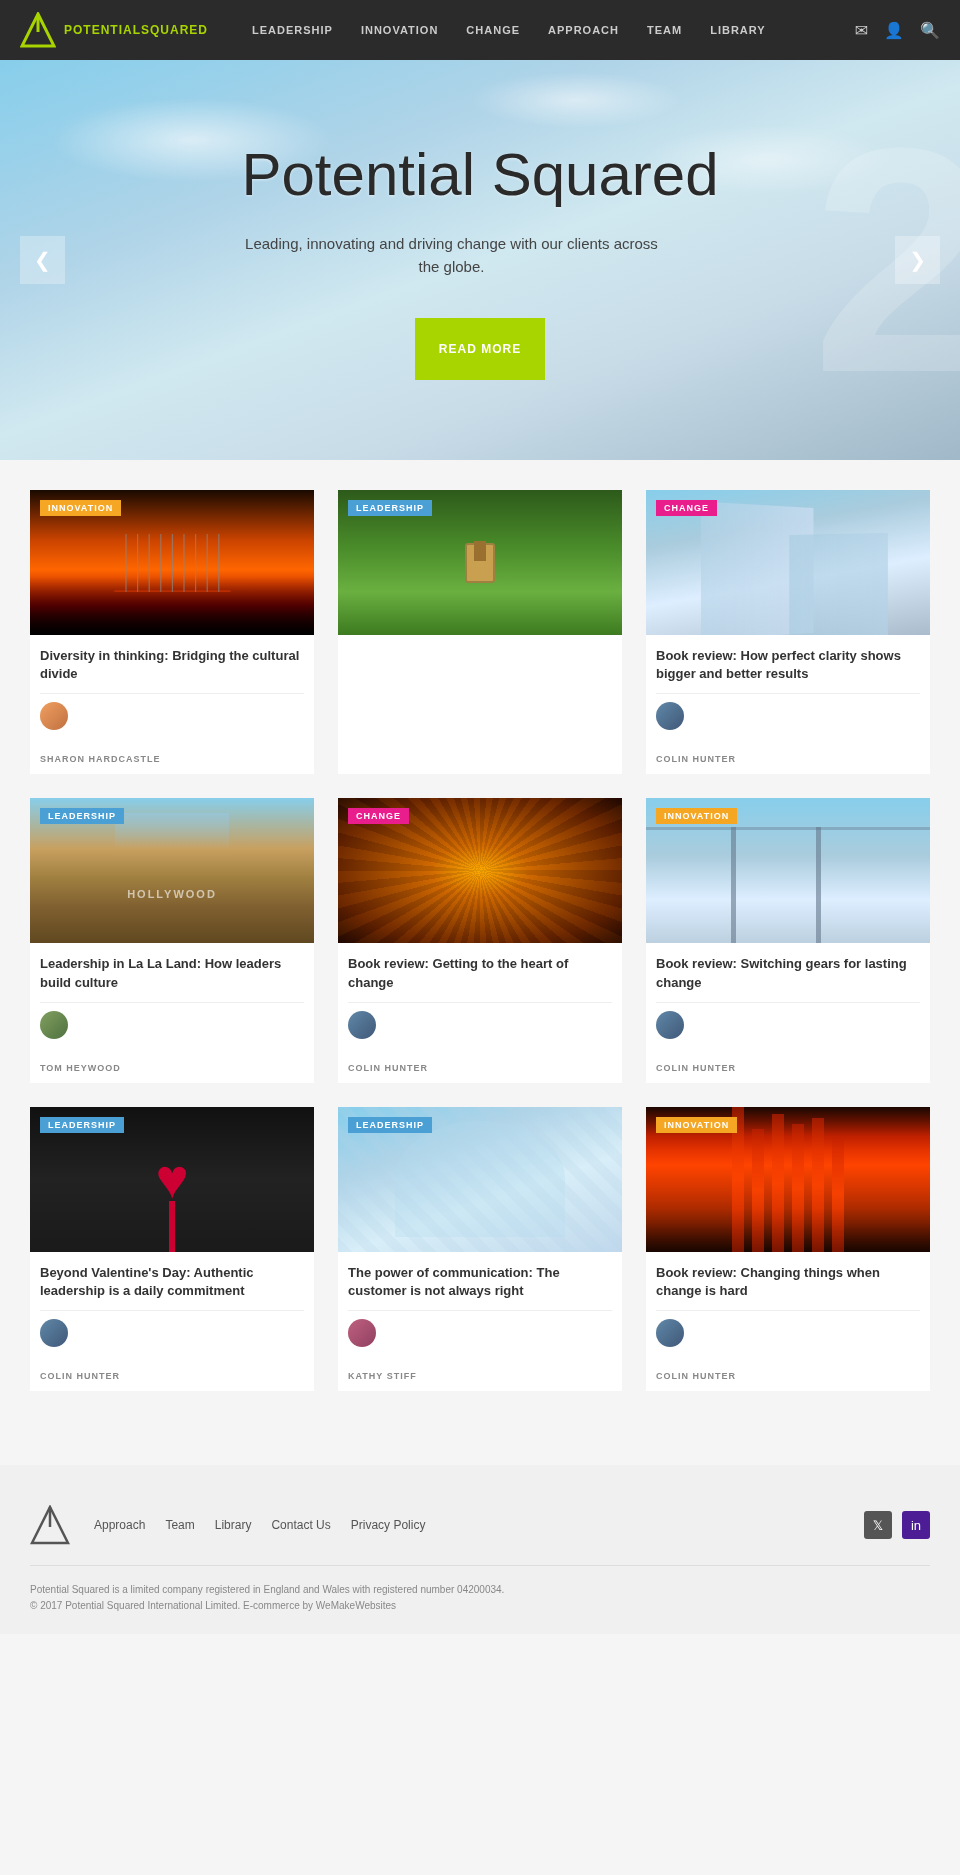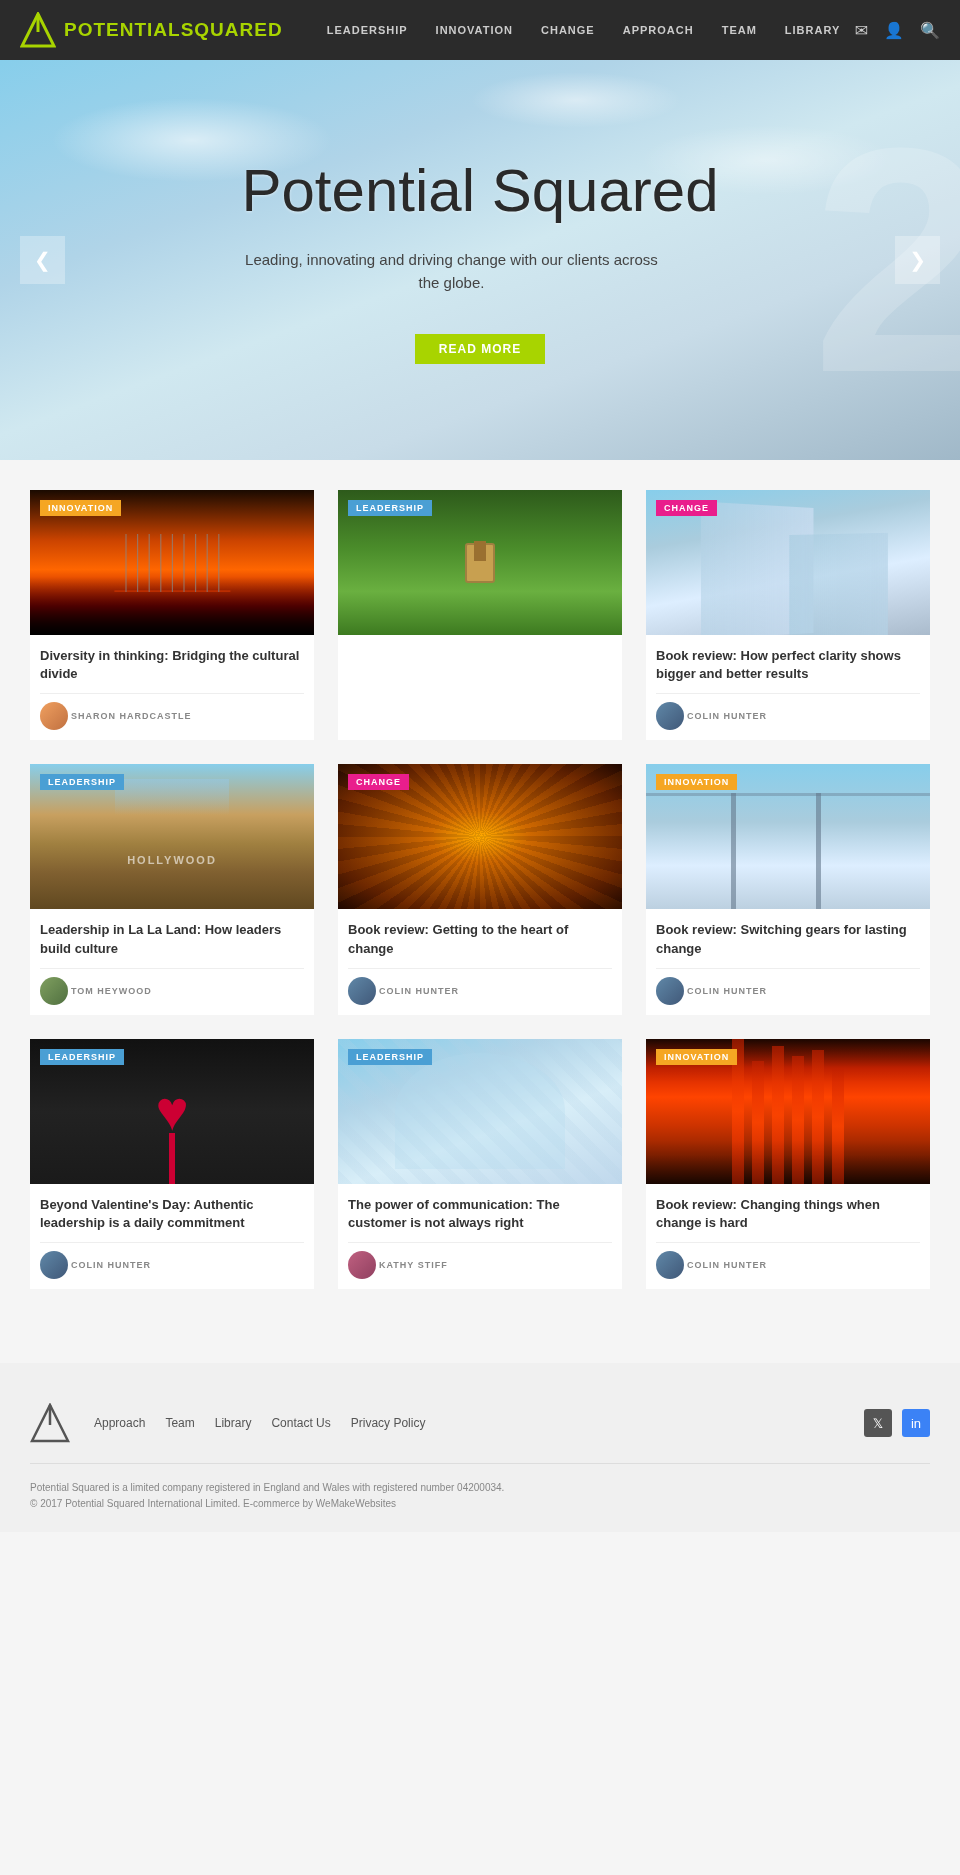--- a/index.html
+++ b/index.html
@@ -20,21 +20,21 @@
       align-items: center;
       margin-right: 30px;
     }
     .nav-logo-icon {
       width: 36px;
       height: 36px;
       margin-right: 8px;
     }
     .nav-logo-text {
       color: #fff;
-      font-size: 19px;
+      font-size: 12px;
       font-weight: bold;
       letter-spacing: 1px;
     }
     .nav-logo-text span { color: #a8d400; }
     .nav-links {
       display: flex;
       flex: 1;
       gap: 0;
     }
     .nav-link {
@@ -105,21 +105,21 @@
       font-size: 15px;
       color: #444;
       margin-bottom: 40px;
       max-width: 420px;
       line-height: 1.5;
     }
     .hero-btn {
       background: #a8d400;
       color: #fff;
       border: none;
-      padding: 8px 24px;
+      padding: 24px 24px;
       font-size: 12px;
       font-weight: bold;
       letter-spacing: 1px;
       text-transform: uppercase;
       cursor: pointer;
     }
     .hero-arrow {
       position: absolute;
       top: 50%;
       transform: translateY(-50%);
@@ -179,24 +179,25 @@
     }
     .card-title {
       font-size: 13px;
       font-weight: bold;
       color: #333;
       line-height: 1.4;
       margin-bottom: 10px;
     }
     .card-author {
       display: flex;
-      align-items: center;
-      gap: 3px;
+      align-items: flex-start;
+      gap: 24px;
       padding-top: 8px;
       border-top: 1px solid #eee;
+      flex-direction: column;
     }
     .author-avatar {
       width: 28px;
       height: 28px;
       border-radius: 50%;
       overflow: hidden;
       flex-shrink: 0;
     }
     .author-name {
       font-size: 9px;
@@ -502,20 +503,20 @@
       </svg>
       <div class="footer-links">
         <a class="footer-link">Approach</a>
         <a class="footer-link">Team</a>
         <a class="footer-link">Library</a>
         <a class="footer-link">Contact Us</a>
         <a class="footer-link">Privacy Policy</a>
       </div>
       <div class="footer-social">
         <div class="social-icon">𝕏</div>
-        <div class="social-icon" style="background:#3b82f6;text-align:center;">in</div>
+        <div class="social-icon" style="background:#4c1d95;text-align:center;">in</div>
       </div>
     </div>
     <hr class="footer-divider">
     <p class="footer-text">Potential Squared is a limited company registered in England and Wales with registered number 04200034.</p>
     <p class="footer-text">© 2017 Potential Squared International Limited. E-commerce by WeMakeWebsites</p>
   </div>
 </footer>
 
 </body></html>

